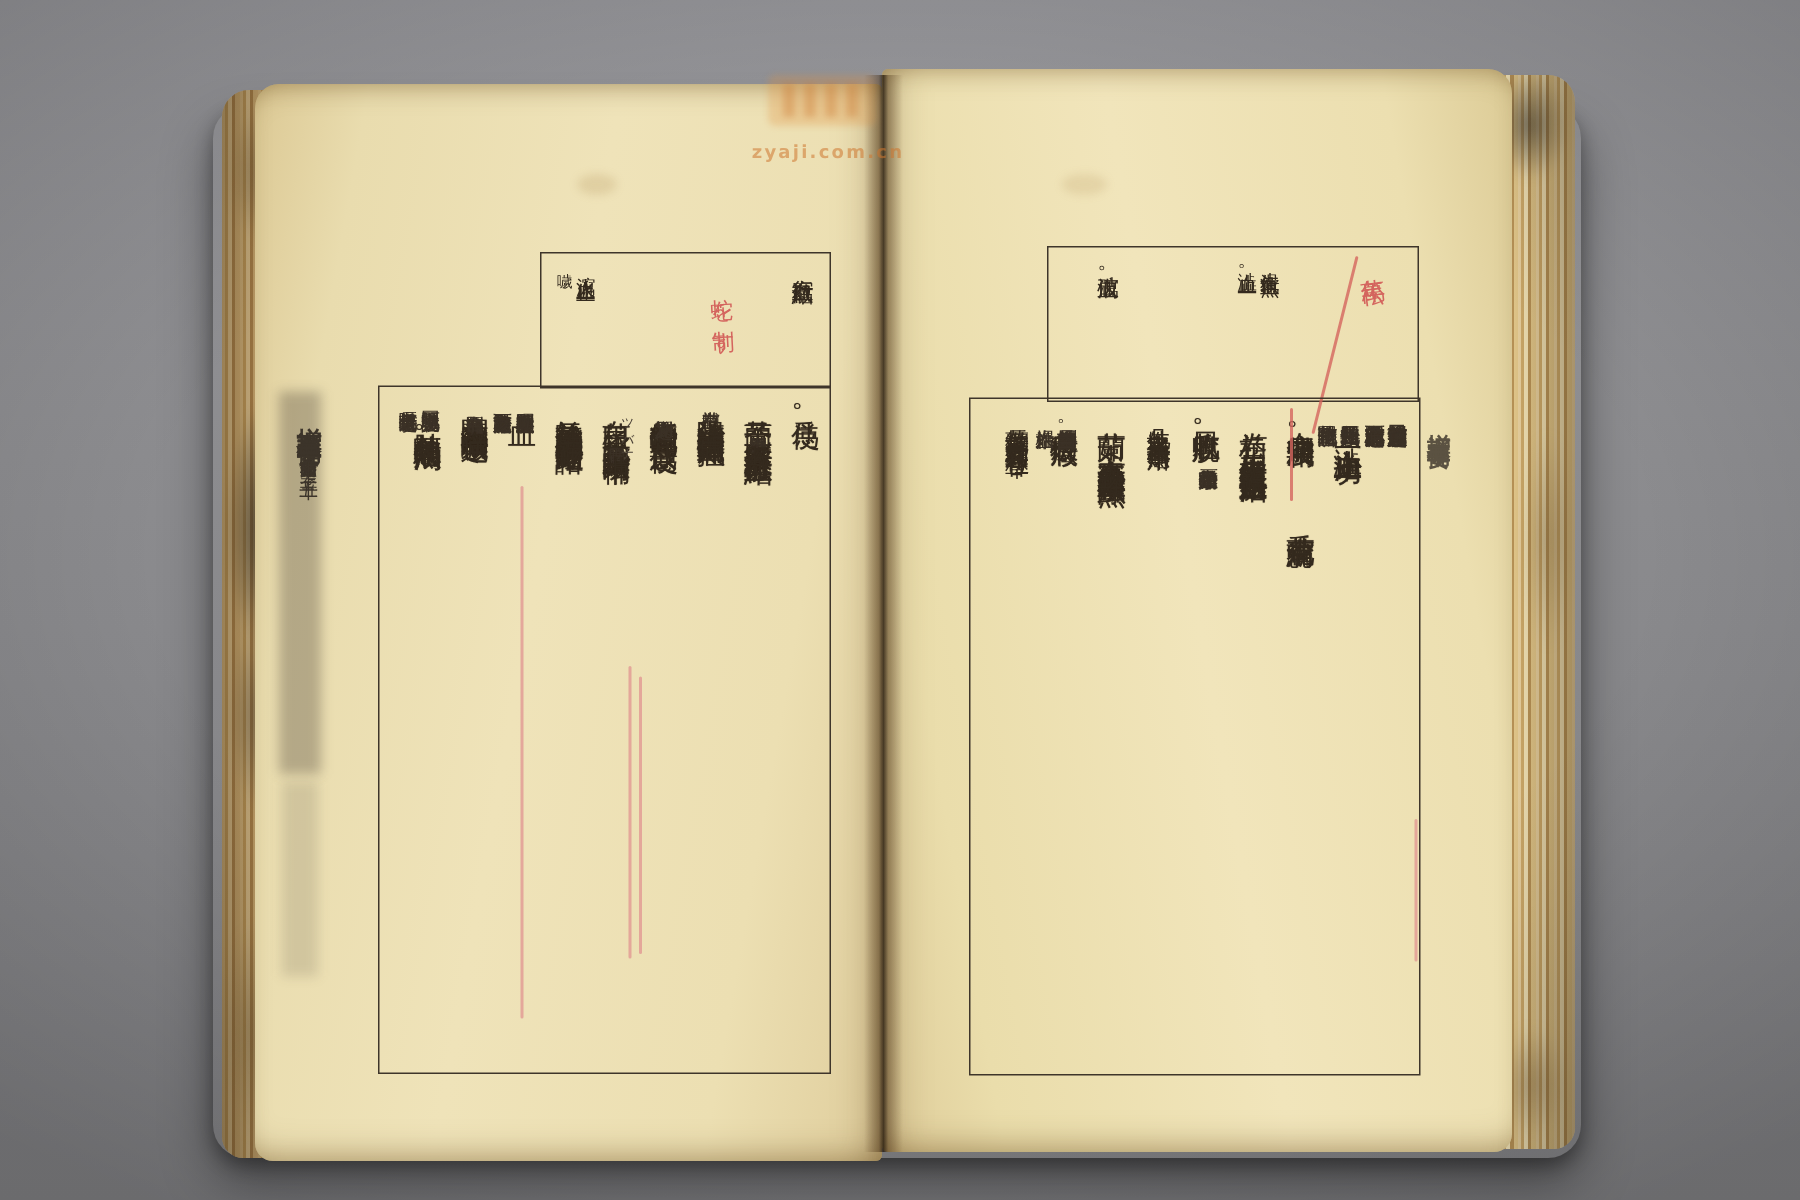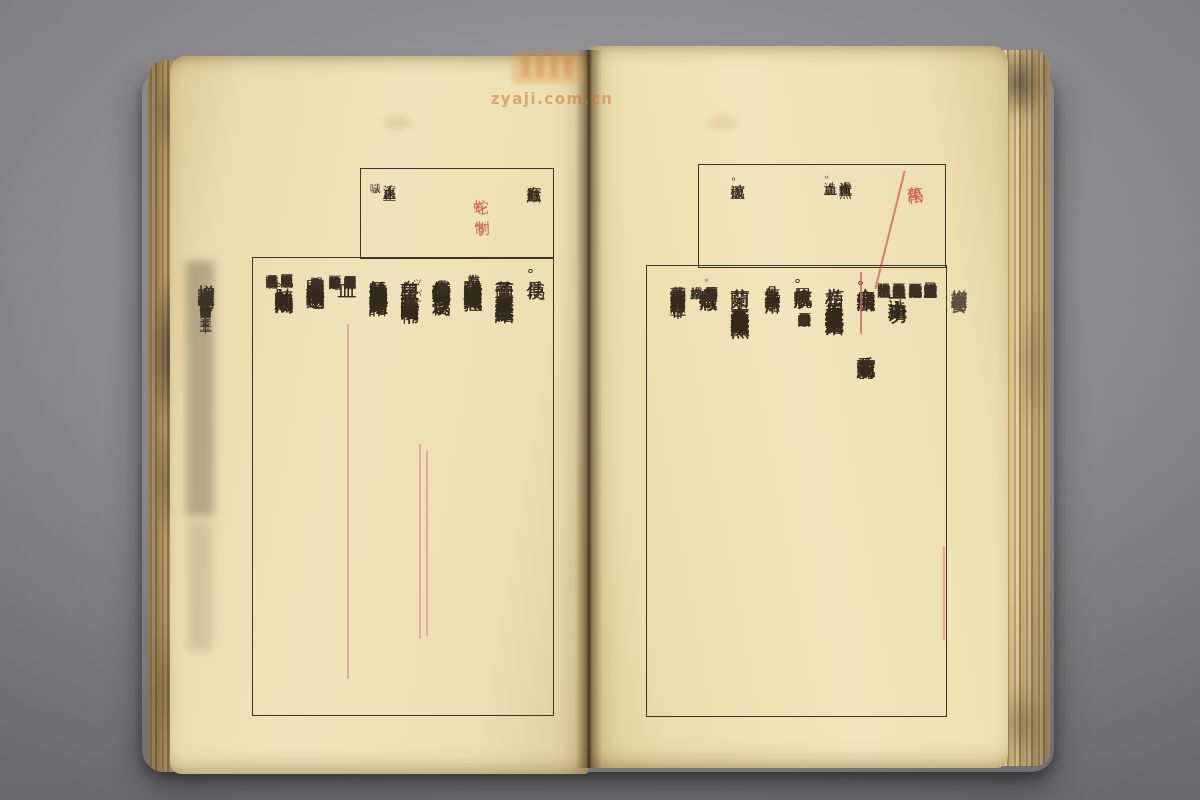--- a/index.html
+++ b/index.html
@@ -50,21 +50,21 @@
   .colo-title{font-size:16.5px;line-height:1.5;font-weight:bold;letter-spacing:2px;}
   .colo-index{font-size:11.5px;line-height:1.35;}
   .colo-vol{font-size:11.5px;line-height:1.3;}
   .colo-folio{font-size:12.5px;line-height:1.3;}
   .smudge{position:absolute;filter:blur(4px);}
   .wm{left:490px;top:50px;width:124px;height:58px;z-index:8;pointer-events:none;}
   .wm-seal{position:absolute;left:22px;top:0;width:72px;height:34px;border-radius:5px;background:rgba(222,142,62,.28);filter:blur(2px);}
   .wm-seal::after{content:"";position:absolute;left:10px;top:6px;width:50px;height:22px;
     background:repeating-linear-gradient(90deg,rgba(200,110,40,.35) 0 8px,rgba(200,110,40,0) 8px 14px);filter:blur(1px);}
   .wm-url{position:absolute;left:0;bottom:0;width:124px;text-align:center;font-family:"DejaVu Sans","Liberation Sans",sans-serif;
-    font-size:15px;font-weight:bold;letter-spacing:1.5px;color:rgba(205,118,48,.55);}
+    font-size:12px;font-weight:bold;letter-spacing:1.5px;color:rgba(205,118,48,.55);}
   .foxing{position:absolute;border-radius:50%;filter:blur(3px);}
 </style>
 </head>
 <body>
 
 <div class="stage">
 
   <div class="abs book-shadow"></div>
 
   <div class="abs edge edge-left">

